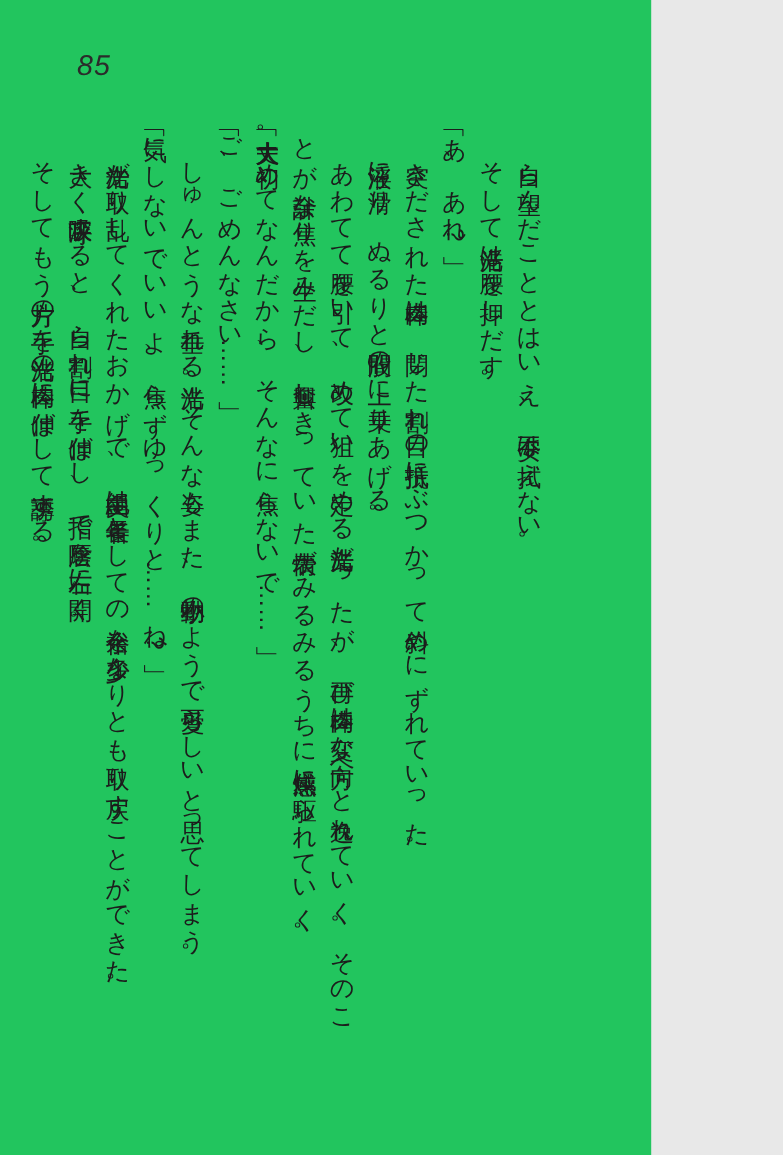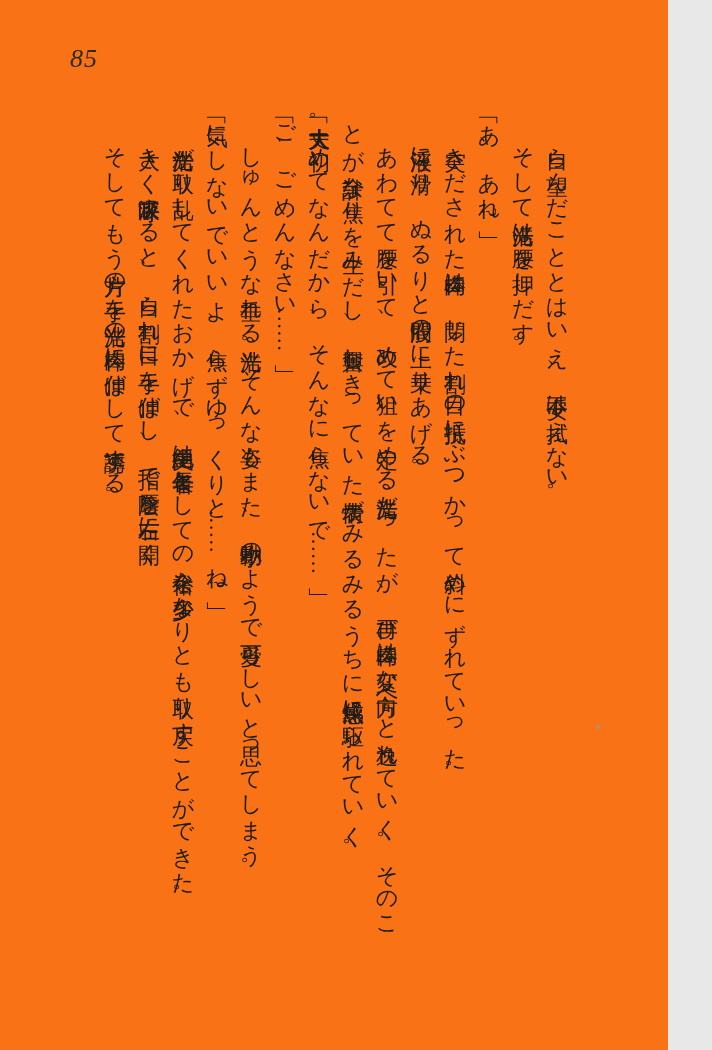--- a/index.html
+++ b/index.html
@@ -2,25 +2,25 @@
 <html lang="ja"><head>
 <meta charset="utf-8">
 <style>
   html, body {
     margin: 0;
     padding: 0;
     background: #e8e8e8;
   }
   .page {
     position: relative;
-    width: 668px;
+    width: 592px;
     height: 1050px;
-    background: #f97316;
+    background: #22c55e;
     overflow: hidden;
-    font-family: Liberation Serif, serif;
+    font-family: Liberation Sans, sans-serif;
   }
   .folio {
     position: absolute;
     top: 46px;
     left: 70px;
     font-size: 26px;
     font-style: italic;
     color: #2b2b2b;
     letter-spacing: 1px;
     line-height: 1;

